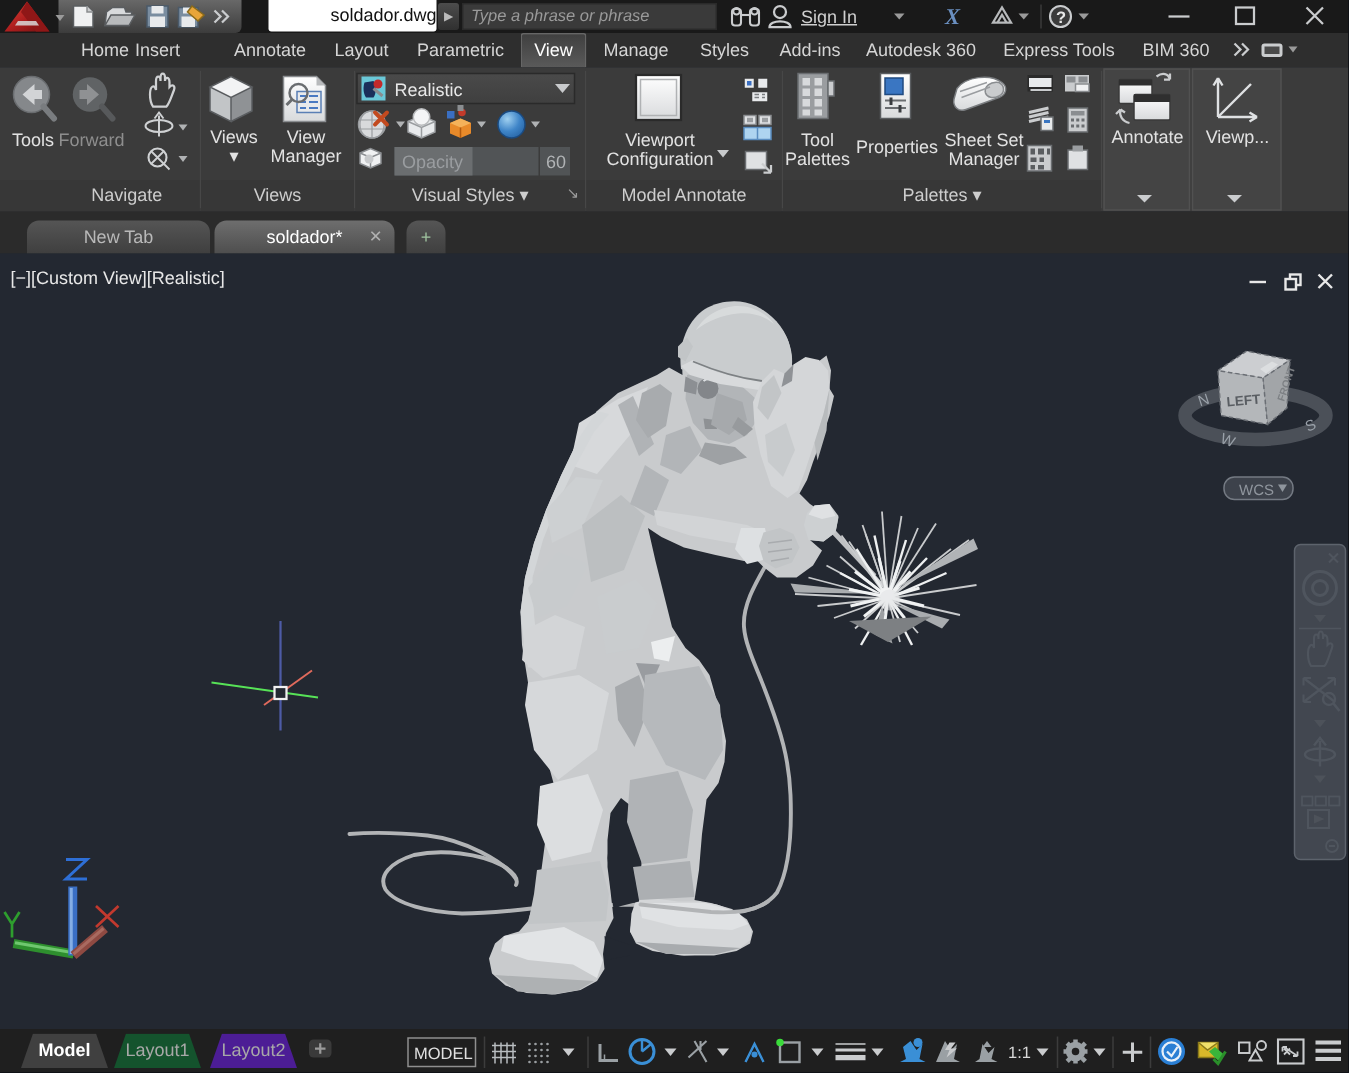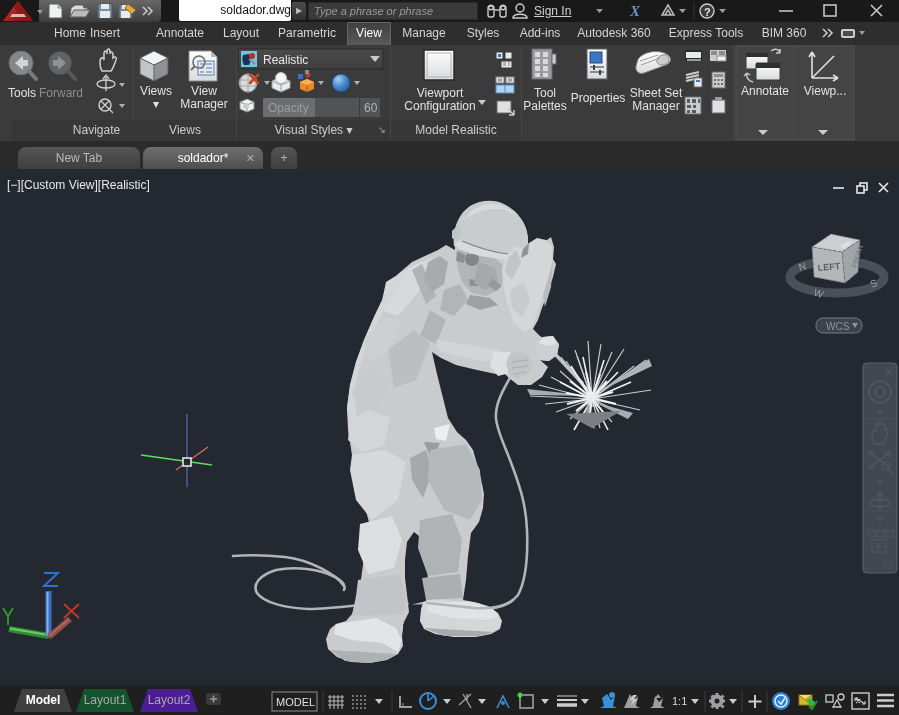--- a/index.html
+++ b/index.html
@@ -296,24 +296,25 @@
         <path d="M812,33 L838,33 M838,33 L833,30 M838,33 L833,36"></path>
         <path d="M812,33 L834,11"></path>
       </g>
       <path d="M818,85 L828,85 L823,90 Z" fill="#caccce"></path>
     </svg>
     <div class="psep" style="left:133px;"></div>
     <div class="psep" style="left:236px;"></div>
     <div class="psep" style="left:390px;"></div>
     <div class="psep" style="left:521px;"></div>
     <div class="psep" style="left:734px;"></div>
-    <div class="plabel" style="left:12px;width:133px;padding-left:36px;">Navigate</div>
+    <div class="plabel" style="left:0px;width:133px;padding-left:36px;">Navigate</div>
     <div class="plabel" style="left:134px;width:102px;">Views</div>
     <div class="plabel" style="left:237px;width:153px;">Visual Styles ▾<span style="position:absolute;right:4px;top:0;font-size:10px;color:#9a9a9a;">↘</span></div>
-    <div class="plabel" style="left:391px;width:130px;">Model Realistic</div>
+    <div class="plabel" style="left:391px;width:130px;">Model Annotate</div>
+    <div class="plabel" style="left:522px;width:212px;">Palettes ▾</div>
     <div class="rlbl" style="left:0px;top:42px;width:44px;">Tools</div>
     <div class="rlbl dim" style="left:38px;top:42px;width:46px;">Forward</div>
     <div class="rlbl" style="left:132px;top:40px;width:48px;">Views<br>▾</div>
     <div class="rlbl" style="left:172px;top:40px;width:64px;">View<br>Manager</div>
     <div class="rlbl" style="left:395px;top:42px;width:90px;">Viewport<br>Configuration</div>
     <div class="rlbl" style="left:520px;top:42px;width:50px;">Tool<br>Palettes</div>
     <div class="rlbl" style="left:568px;top:47px;width:60px;">Properties</div>
     <div class="rlbl" style="left:629px;top:42px;width:54px;">Sheet Set<br>Manager</div>
     <div class="rlbl" style="left:736px;top:40px;width:58px;">Annotate</div>
     <div class="rlbl" style="left:796px;top:40px;width:58px;">Viewp...</div>

